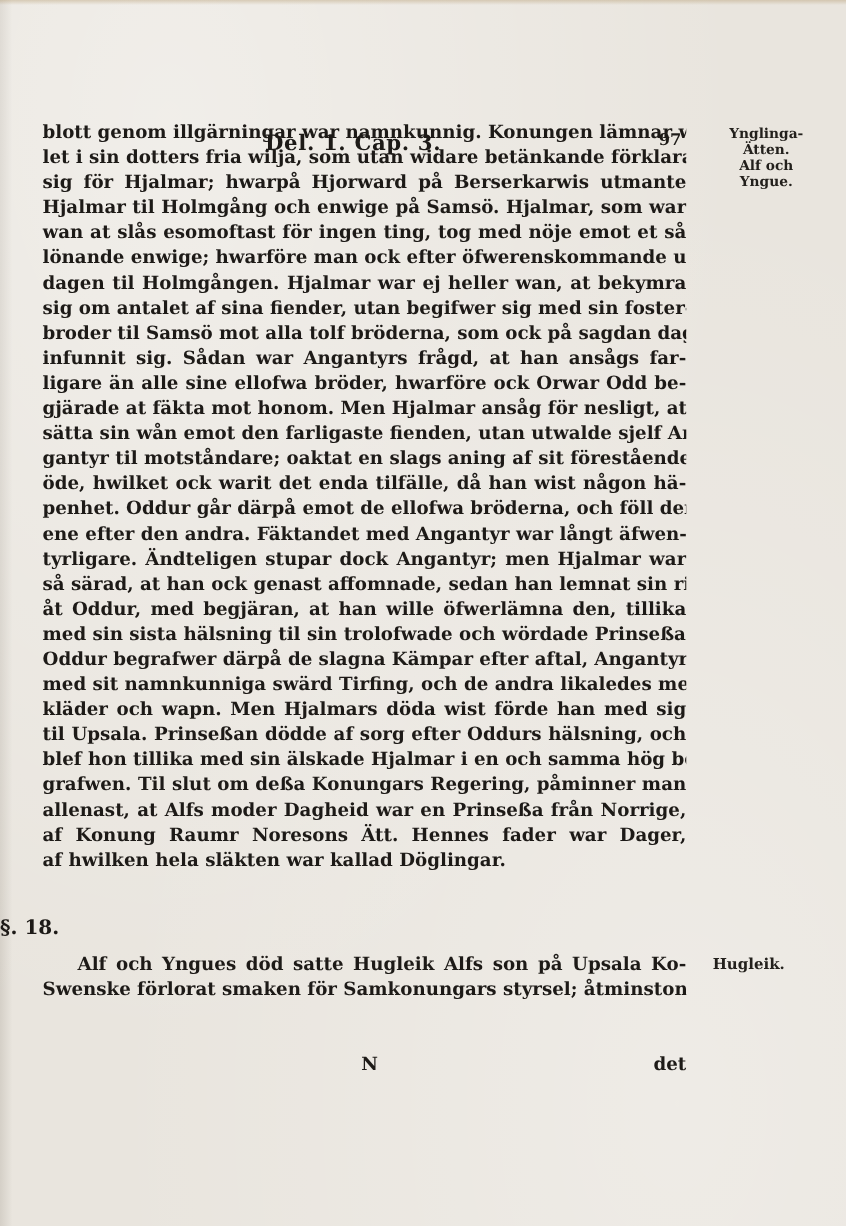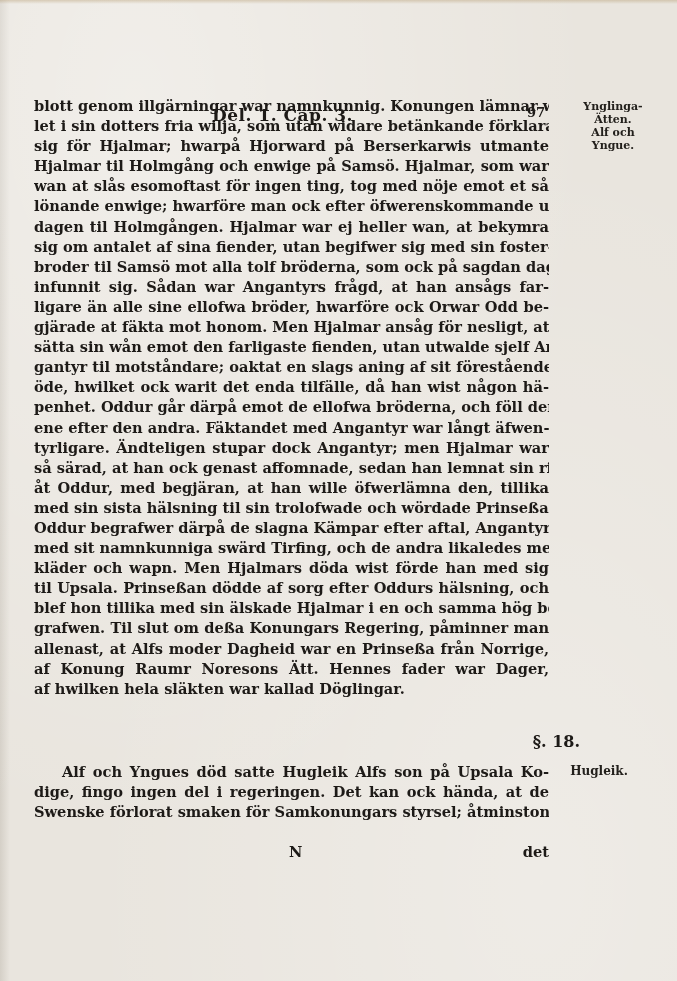--- a/index.html
+++ b/index.html
@@ -70,21 +70,21 @@
       text-align-last: left;
     }
     .line.indent {
       padding-left: 28px;
     }
     .section-heading {
       position: absolute;
       left: 0;
       top: 732px;
       width: 580px;
-      text-align: right;
+      text-align: left;
       font-size: 16px;
       font-weight: bold;
     }
     .section-body {
       position: absolute;
       left: 34px;
       top: 762px;
       width: 515px;
     }
     .catchword-row {
@@ -168,21 +168,20 @@
     <div class="line">af Konung Raumr Noresons Ätt. Hennes fader war Dager,</div>
     <div class="line last">af hwilken hela släkten war kallad Döglingar.</div>
   </div>
 
   <div class="section-heading">§. 18.</div>
 
   <div class="margin-note mn2">Hugleik.</div>
 
   <div class="section-body">
     <div class="line indent">Alf och Yngues död satte Hugleik Alfs son på Upsala Ko-</div>
-    <div class="line">dige, fingo ingen del i regeringen. Det kan ock hända, at de</div>
     <div class="line">Swenske förlorat smaken för Samkonungars styrsel; åtminstone är</div>
   </div>
 
   <div class="catchword-row">
     <span class="signature">N</span>
     <span class="catchword">det</span>
   </div>
 </div>
 
 </body></html>

